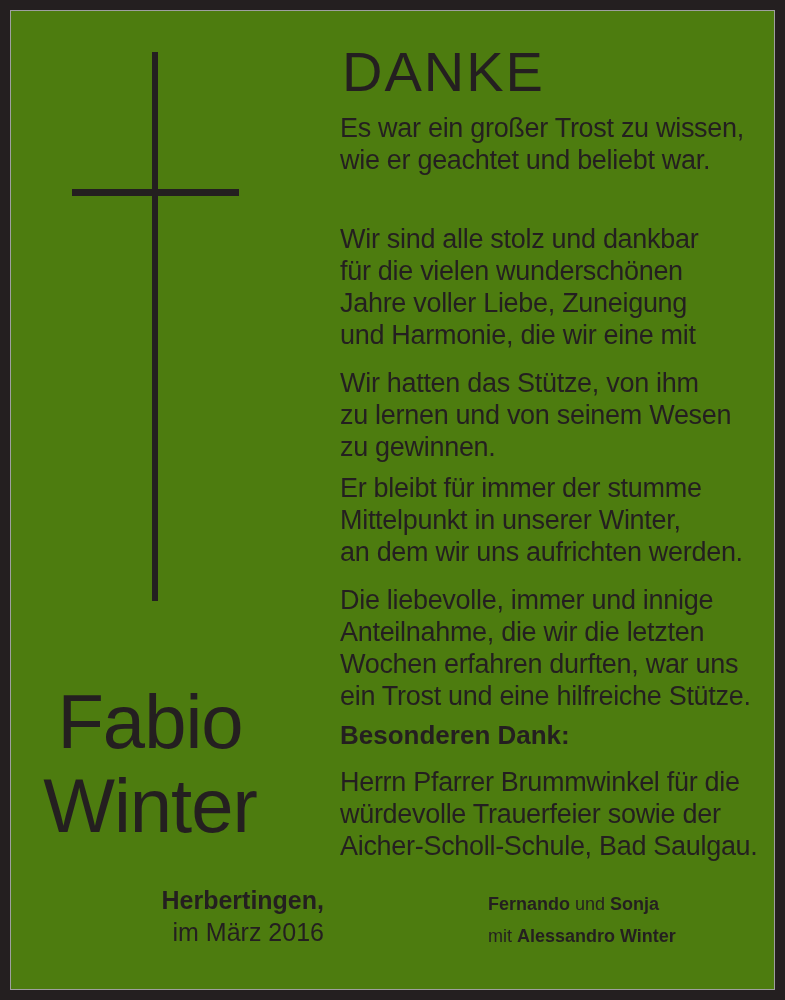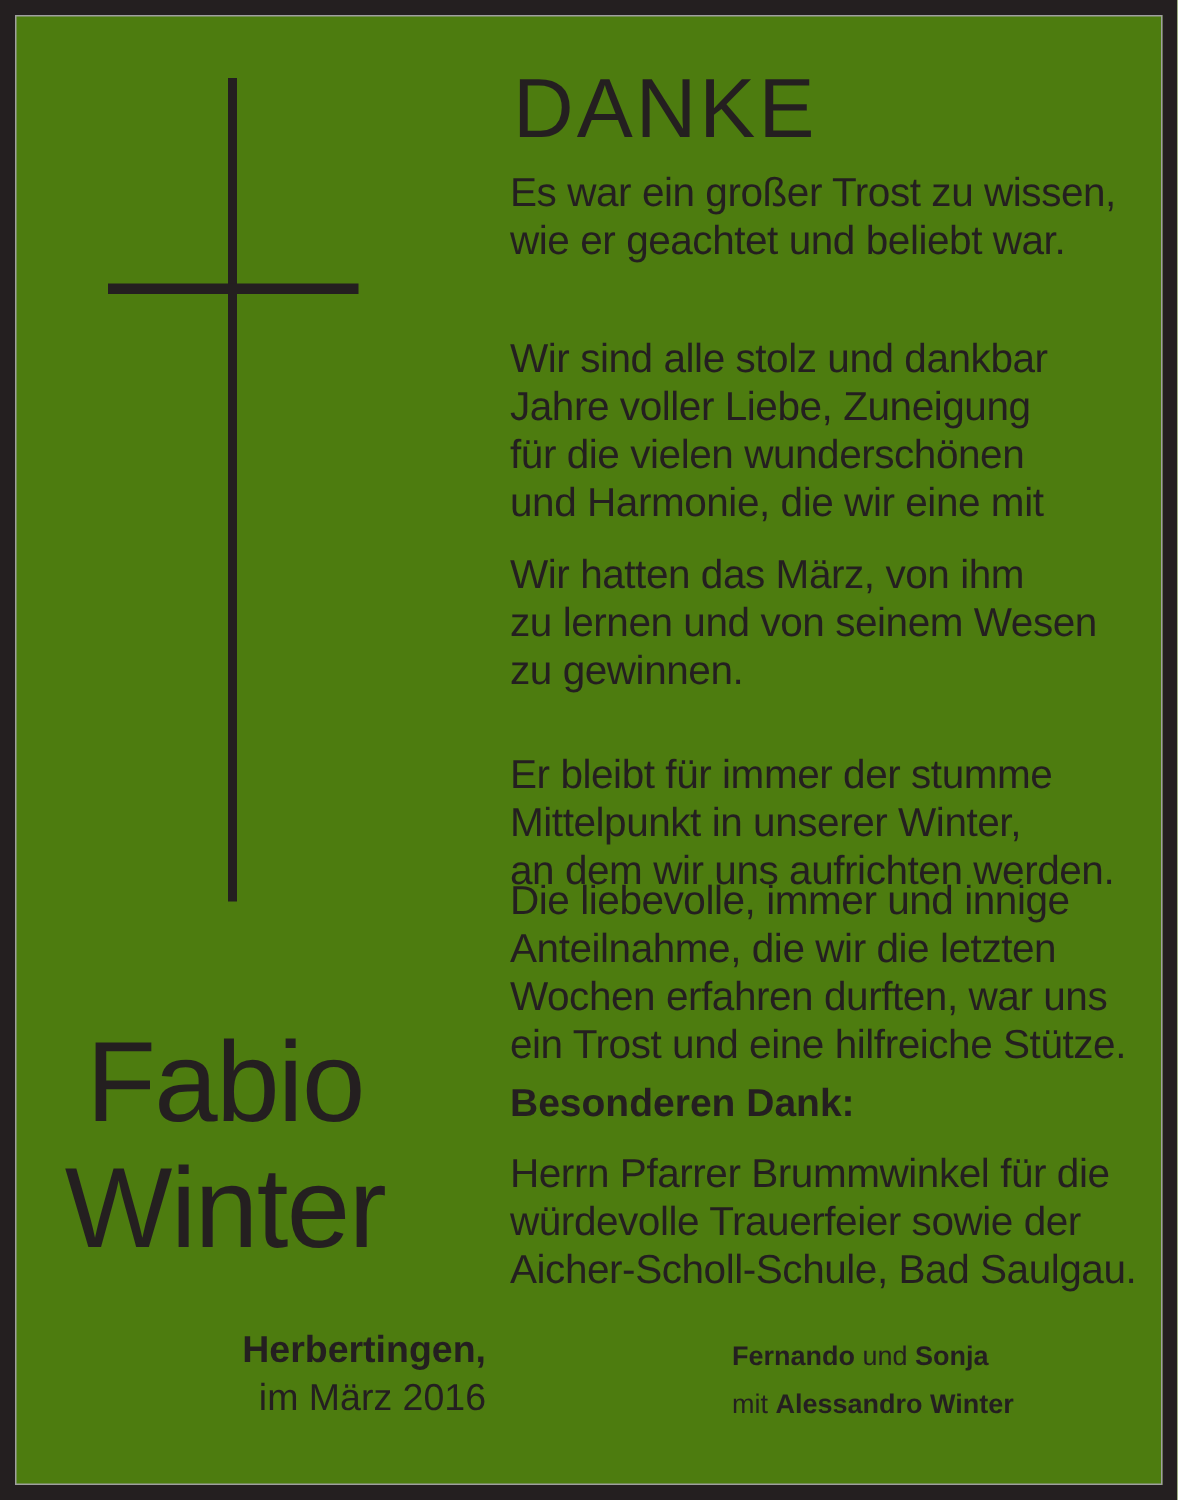--- a/index.html
+++ b/index.html
@@ -57,21 +57,21 @@
     left: 340px;
     font-size: 27px;
     line-height: 32px;
     letter-spacing: -0.3px;
   }
   .para .line { white-space: nowrap; }
 
   .p1 { top: 112px; }
   .p2 { top: 192px; margin-top: 31px; }
   .p3 { top: 367px; }
-  .p4 { top: 472px; margin-top: 28px; }
+  .p4 { top: 472px; }
   .p5 { top: 584px; }
   .thanks-label {
     left: 340px; top: 719px;
     font-size: 26px;
     line-height: 32px;
     font-weight: 700;
     white-space: nowrap;
   }
   .p6 { top: 766px; }
 
@@ -117,27 +117,27 @@
 
   <div class="abs danke">DANKE</div>
 
   <div class="abs para p1">
     <div class="line">Es war ein großer Trost zu wissen,</div>
     <div class="line">wie er geachtet und beliebt war.</div>
   </div>
 
   <div class="abs para p2">
     <div class="line">Wir sind alle stolz und dankbar</div>
+    <div class="line">für die vielen wunderschönen</div>
     <div class="line">Jahre voller Liebe, Zuneigung</div>
-    <div class="line">für die vielen wunderschönen</div>
     <div class="line">und Harmonie, die wir eine mit</div>
   </div>
 
   <div class="abs para p3">
-    <div class="line">Wir hatten das März, von ihm</div>
+    <div class="line">Wir hatten das Stütze, von ihm</div>
     <div class="line">zu lernen und von seinem Wesen</div>
     <div class="line">zu gewinnen.</div>
   </div>
 
   <div class="abs para p4">
     <div class="line">Er bleibt für immer der stumme</div>
     <div class="line">Mittelpunkt in unserer Winter,</div>
     <div class="line">an dem wir uns aufrichten werden.</div>
   </div>
 

